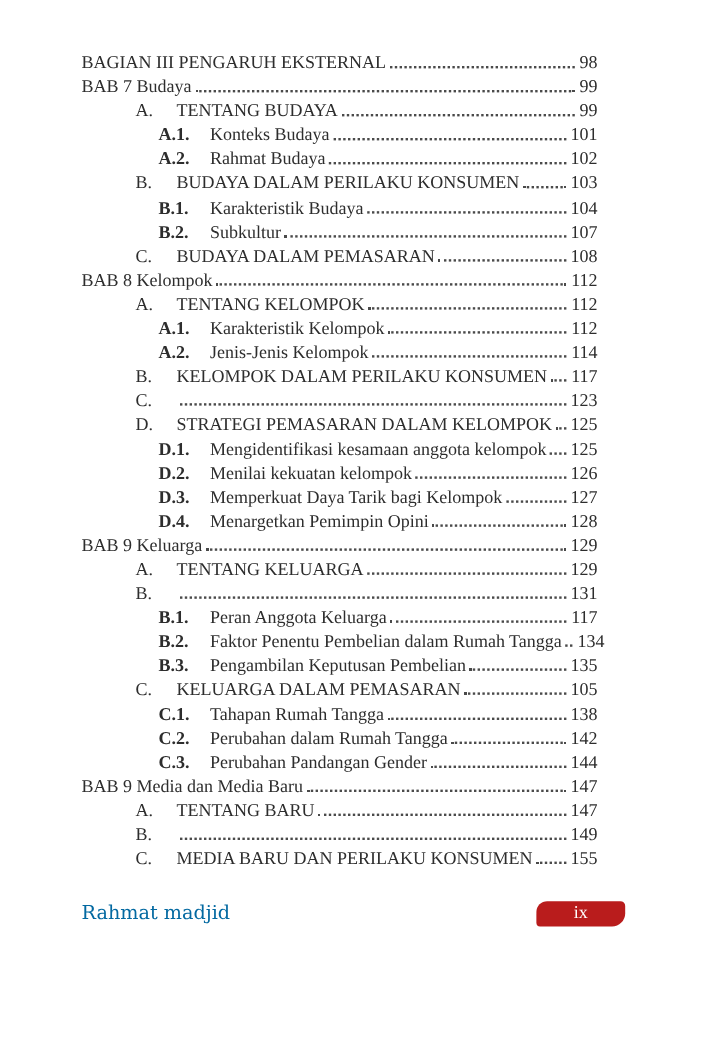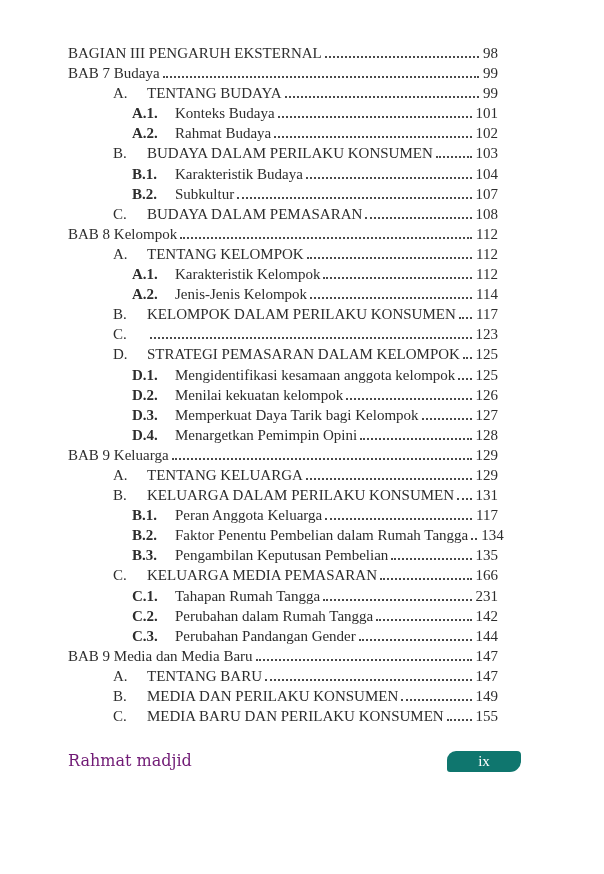--- a/index.html
+++ b/index.html
@@ -48,21 +48,21 @@
     position: absolute;
     left: 68px; top: 750px;
     width: 453px; height: 22px;
     display: flex;
     justify-content: space-between;
     align-items: center;
   }
   .author {
     font-family: "DejaVu Serif", serif;
     font-size: 16px;
-    color: #701a75;
+    color: #0369a1;
     line-height: 22px;
   }
   .page-badge {
     width: 74px; height: 21px;
     border-radius: 9px 4px 11px 3px;
     text-align: center;
     font-size: 15px;
     line-height: 20px;
     font-family: "Liberation Serif", serif;
   }
@@ -221,21 +221,20 @@
 
     <div class="toc-row lvl1">
       <span class="marker">A.</span>
       <span class="label">TENTANG KELUARGA</span>
       <span class="dots" style="border-bottom-color: rgb(74, 74, 74);"></span>
       <span class="num">129</span>
     </div>
 
     <div class="toc-row lvl1">
       <span class="marker">B.</span>
-      <span class="label">KELUARGA DALAM PERILAKU KONSUMEN</span>
       <span class="dots" style="border-bottom-color: rgb(74, 74, 74);"></span>
       <span class="num">131</span>
     </div>
 
     <div class="toc-row lvl2">
       <span class="marker">B.1.</span>
       <span class="label">Peran Anggota Keluarga</span>
       <span class="dots" style="border-bottom-color: rgb(74, 74, 74);"></span>
       <span class="num">117</span>
     </div>
@@ -249,30 +248,30 @@
 
     <div class="toc-row lvl2">
       <span class="marker">B.3.</span>
       <span class="label">Pengambilan Keputusan Pembelian</span>
       <span class="dots" style="border-bottom-color: rgb(74, 74, 74);"></span>
       <span class="num">135</span>
     </div>
 
     <div class="toc-row lvl1">
       <span class="marker">C.</span>
-      <span class="label">KELUARGA MEDIA PEMASARAN</span>
-      <span class="dots" style="border-bottom-color: rgb(74, 74, 74);"></span>
-      <span class="num">166</span>
+      <span class="label">KELUARGA DALAM PEMASARAN</span>
+      <span class="dots" style="border-bottom-color: rgb(74, 74, 74);"></span>
+      <span class="num">105</span>
     </div>
 
     <div class="toc-row lvl2">
       <span class="marker">C.1.</span>
       <span class="label">Tahapan Rumah Tangga</span>
       <span class="dots" style="border-bottom-color: rgb(74, 74, 74);"></span>
-      <span class="num">231</span>
+      <span class="num">138</span>
     </div>
 
     <div class="toc-row lvl2">
       <span class="marker">C.2.</span>
       <span class="label">Perubahan dalam Rumah Tangga</span>
       <span class="dots" style="border-bottom-color: rgb(74, 74, 74);"></span>
       <span class="num">142</span>
     </div>
 
     <div class="toc-row lvl2">
@@ -291,31 +290,30 @@
 
     <div class="toc-row lvl1">
       <span class="marker">A.</span>
       <span class="label">TENTANG BARU</span>
       <span class="dots" style="border-bottom-color: rgb(74, 74, 74);"></span>
       <span class="num">147</span>
     </div>
 
     <div class="toc-row lvl1">
       <span class="marker">B.</span>
-      <span class="label">MEDIA DAN PERILAKU KONSUMEN</span>
       <span class="dots" style="border-bottom-color: rgb(74, 74, 74);"></span>
       <span class="num">149</span>
     </div>
 
     <div class="toc-row lvl1">
       <span class="marker">C.</span>
       <span class="label">MEDIA BARU DAN PERILAKU KONSUMEN</span>
       <span class="dots" style="border-bottom-color: rgb(74, 74, 74);"></span>
       <span class="num">155</span>
     </div>
   </div>
 
   <div class="footer">
     <span class="author">Rahmat madjid</span>
-    <span class="page-badge" style="background: #0f766e; color: rgb(255, 255, 255);">ix</span>
+    <span class="page-badge" style="background: #b91c1c; color: rgb(255, 255, 255);">ix</span>
   </div>
 
 </div>
 
 </body></html>

